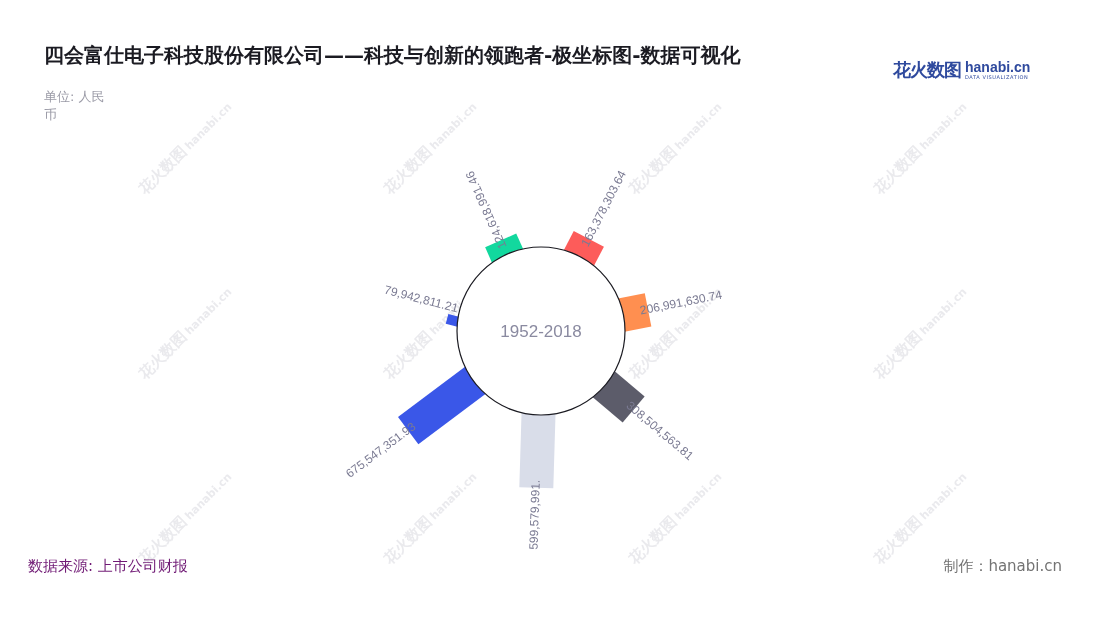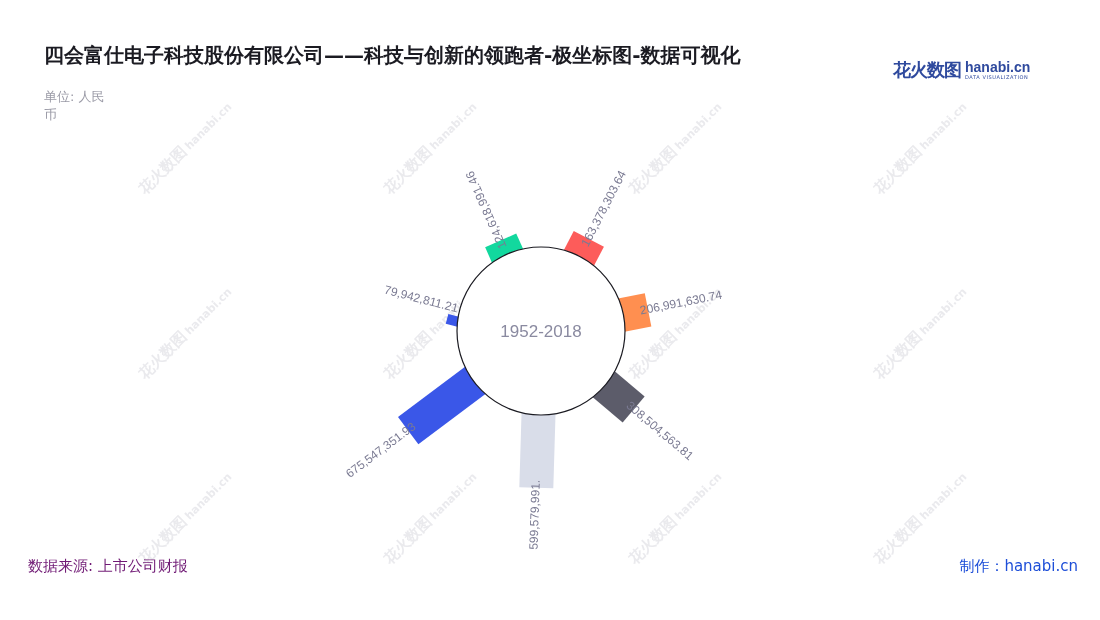--- a/index.html
+++ b/index.html
@@ -8,21 +8,21 @@
     .title { position: absolute; left: 44px; top: 40px; width: 770px;
              font-size: 20px; line-height: 31px; color: #1b1b22; font-weight: 700; }
     .unit { position: absolute; left: 44px; top: 88px; width: 70px;
             font-size: 13px; line-height: 18px; color: #9a9aa6; }
     .logo { position: absolute; left: 893px; top: 58px; display: flex; align-items: center; gap: 4px; }
     .logo-cn { font-size: 18px; font-weight: 700; color: #2f4a9e; letter-spacing: -1px; }
     .logo-en { display: flex; flex-direction: column; line-height: 1; }
     .logo-en-main { font-size: 14px; font-weight: 700; color: #2f4a9e; font-family: "Liberation Sans", sans-serif; }
     .logo-en-sub { font-size: 5px; color: #2f4a9e; letter-spacing: 0.6px; margin-top: 1px; }
     .footer-left { position: absolute; left: 28px; top: 557px; font-size: 15px; color: #701a75; }
-    .footer-right { position: absolute; right: 22px; top: 557px; font-size: 15px; color: #1d4ed8; }
+    .footer-right { position: absolute; right: 38px; top: 557px; font-size: 15px; color: #737373; }
     .watermarks { position: absolute; inset: 0; pointer-events: none; }
     .wm { position: absolute; transform: rotate(-45deg); transform-origin: left top;
           color: #e8e8ec; font-size: 15px; font-weight: 700; white-space: nowrap; opacity: 0.9; }
     .wm small { font-size: 11px; font-weight: 700; margin-left: 3px; }
     svg.chart { position: absolute; left: 0; top: 0; }
   </style>
 </head>
 <body>
 
 <div class="title">四会富仕电子科技股份有限公司——科技与创新的领跑者-极坐标图-数据可视化</div>

